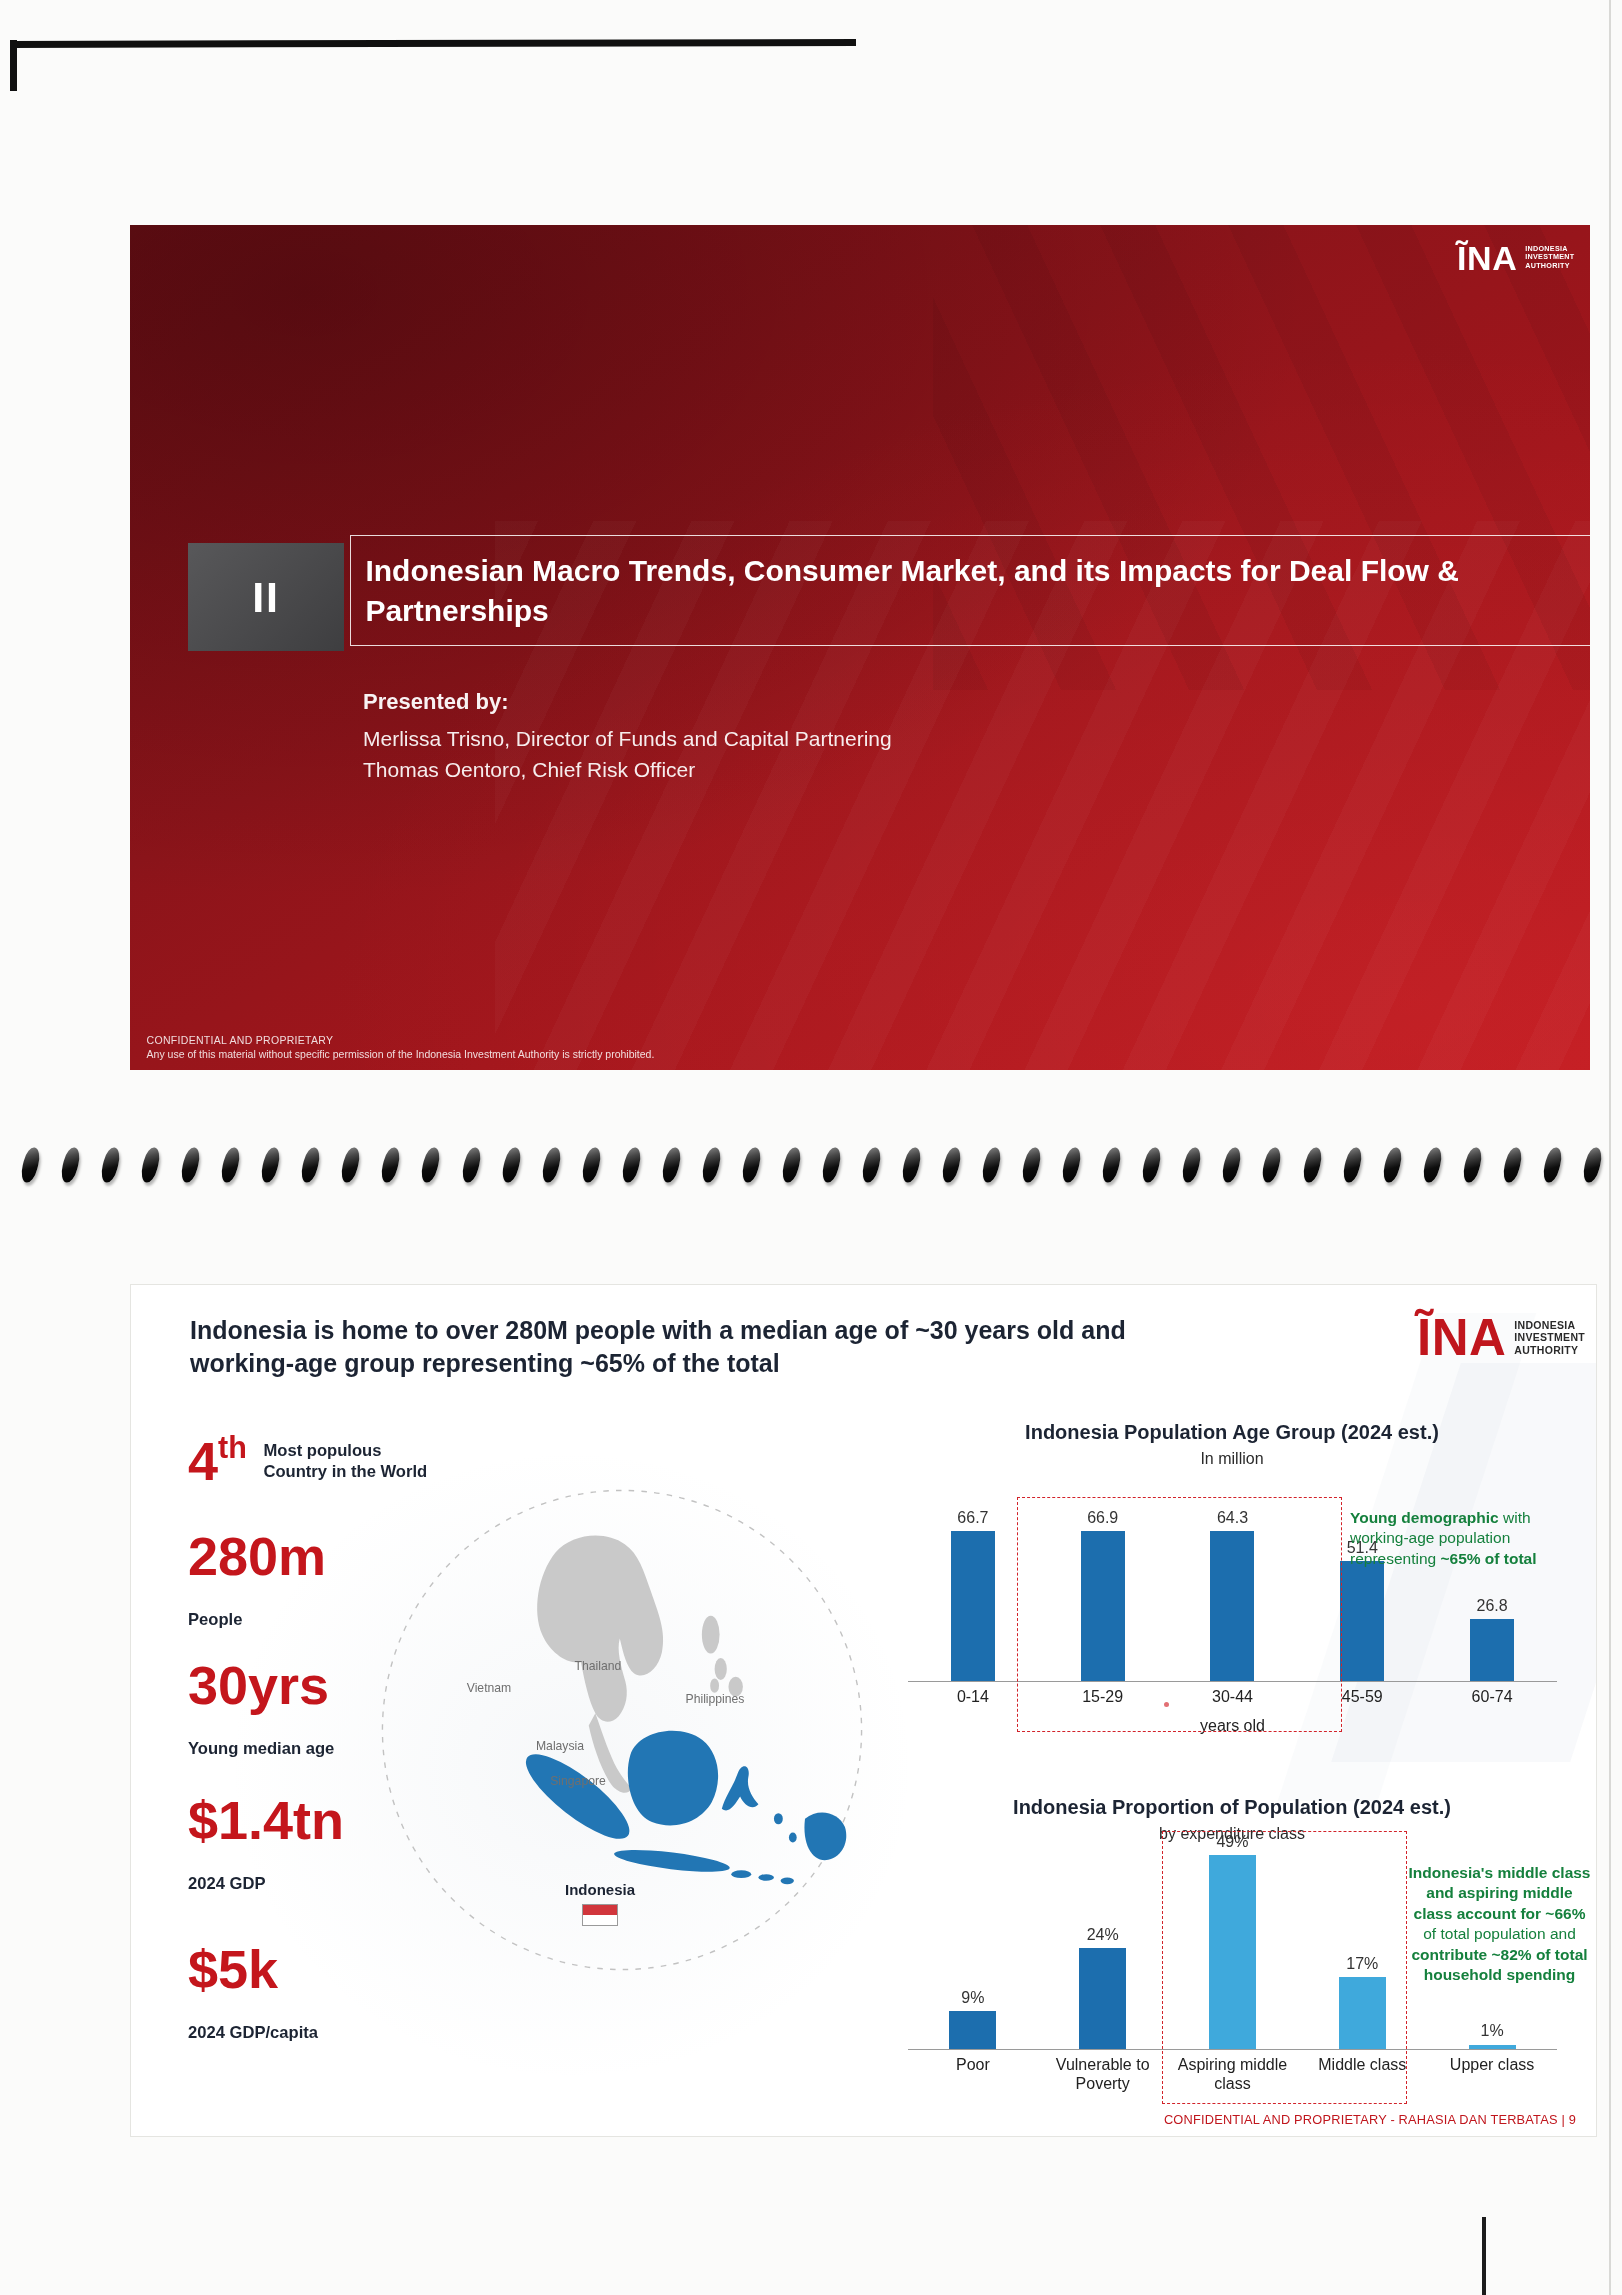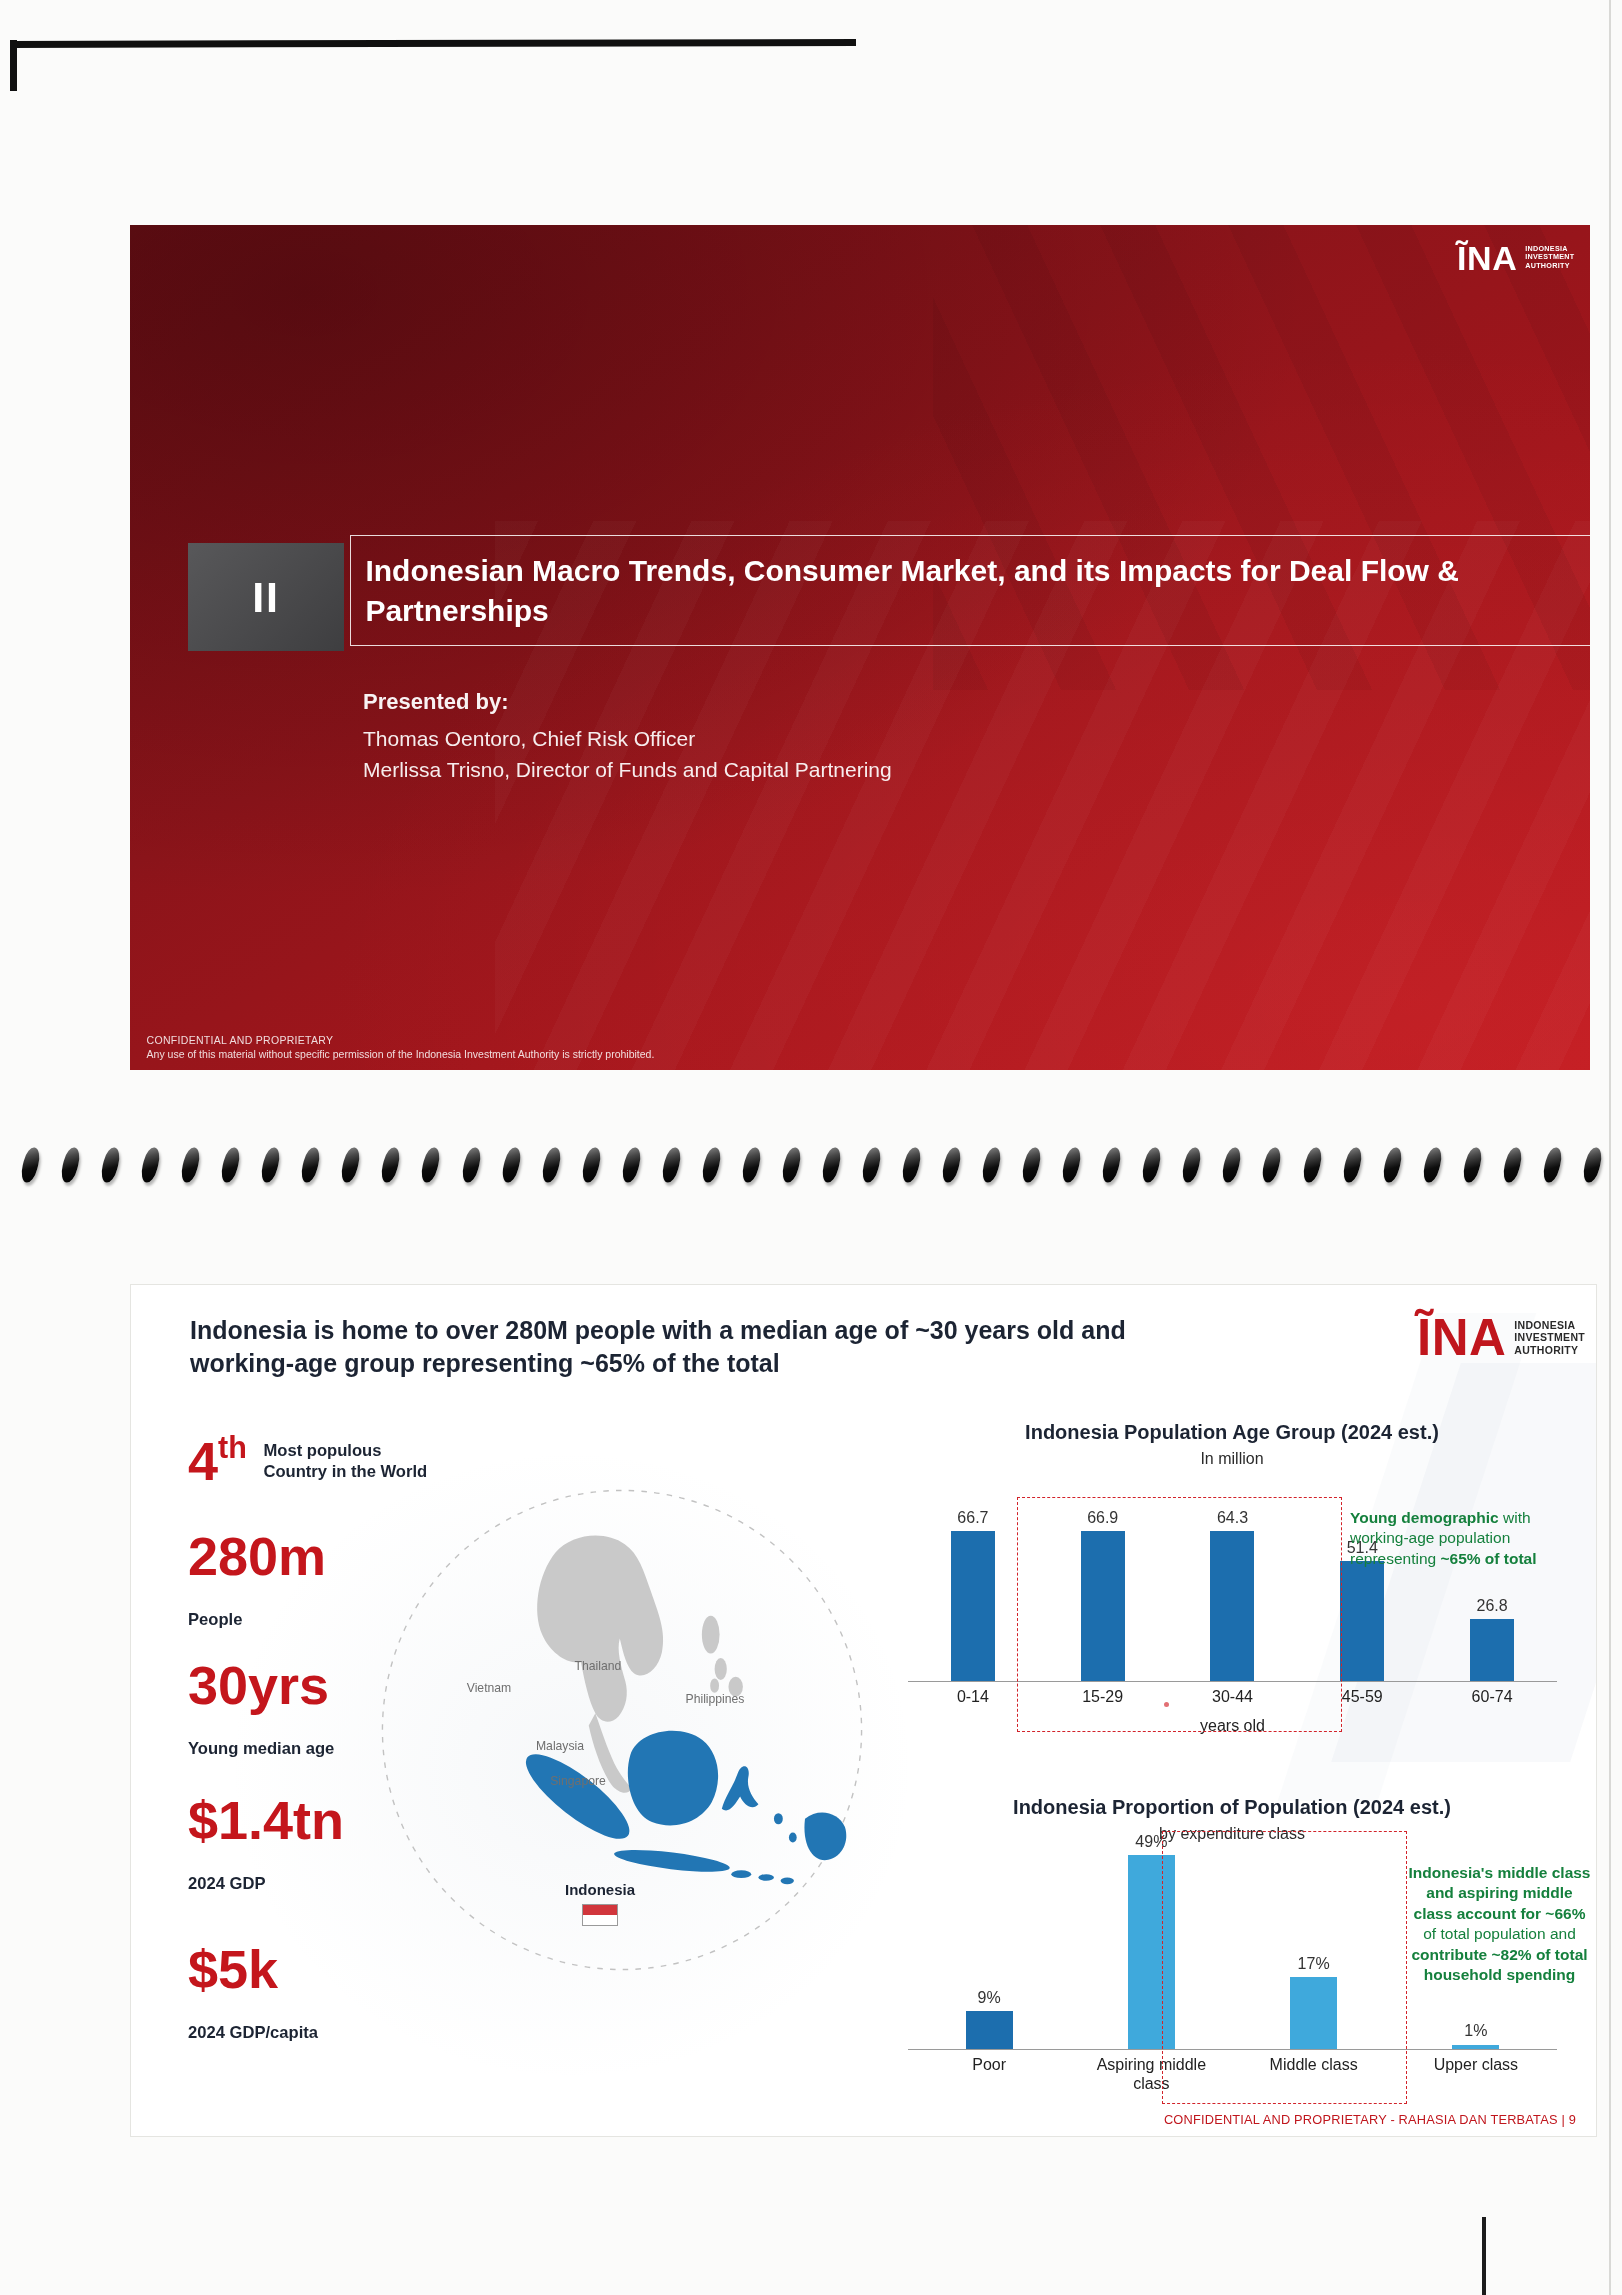--- a/index.html
+++ b/index.html
@@ -166,22 +166,22 @@
     <div class="section-box">
       <span class="num">II</span>
     </div>
 
     <div class="title-box">
       <div class="t">Indonesian Macro Trends, Consumer Market, and its Impacts for Deal Flow &amp; Partnerships</div>
     </div>
 
     <div class="presented">
       <div class="lbl">Presented by:</div>
+      <div class="line">Merlissa Trisno, Director of Funds and Capital Partnering</div>
       <div class="line">Thomas Oentoro, Chief Risk Officer</div>
-      <div class="line">Merlissa Trisno, Director of Funds and Capital Partnering</div>
     </div>
 
     <div class="red-footer">
       <div class="f1">CONFIDENTIAL AND PROPRIETARY</div>
       <div class="f2">Any use of this material without specific permission of the Indonesia Investment Authority is strictly prohibited.</div>
     </div>
   </div>
 
   <div class="binding" id="binding">
       <span class="coil"></span>
@@ -335,20 +335,25 @@
 
     <div class="chart-title ct2">Indonesia Proportion of Population (2024 est.)</div>
     <div class="chart-sub cs2">by expenditure class</div>
     <div class="plot plot2" id="plot2">
         <div class="bar-group">
           <div class="bar-value">9%</div>
           <div class="bar" style="height: 38px; background: rgb(28, 110, 174);"></div>
           <div class="bar-label">Poor</div>
         </div>
         <div class="bar-group">
+          <div class="bar-value">24%</div>
+          <div class="bar" style="height: 101px; background: rgb(28, 110, 174);"></div>
+          <div class="bar-label">Vulnerable to Poverty</div>
+        </div>
+        <div class="bar-group">
           <div class="bar-value">49%</div>
           <div class="bar" style="height: 207px; background: rgb(63, 169, 220);"></div>
           <div class="bar-label">Aspiring middle class</div>
         </div>
         <div class="bar-group">
           <div class="bar-value">17%</div>
           <div class="bar" style="height: 72px; background: rgb(63, 169, 220);"></div>
           <div class="bar-label">Middle class</div>
         </div>
         <div class="bar-group">

